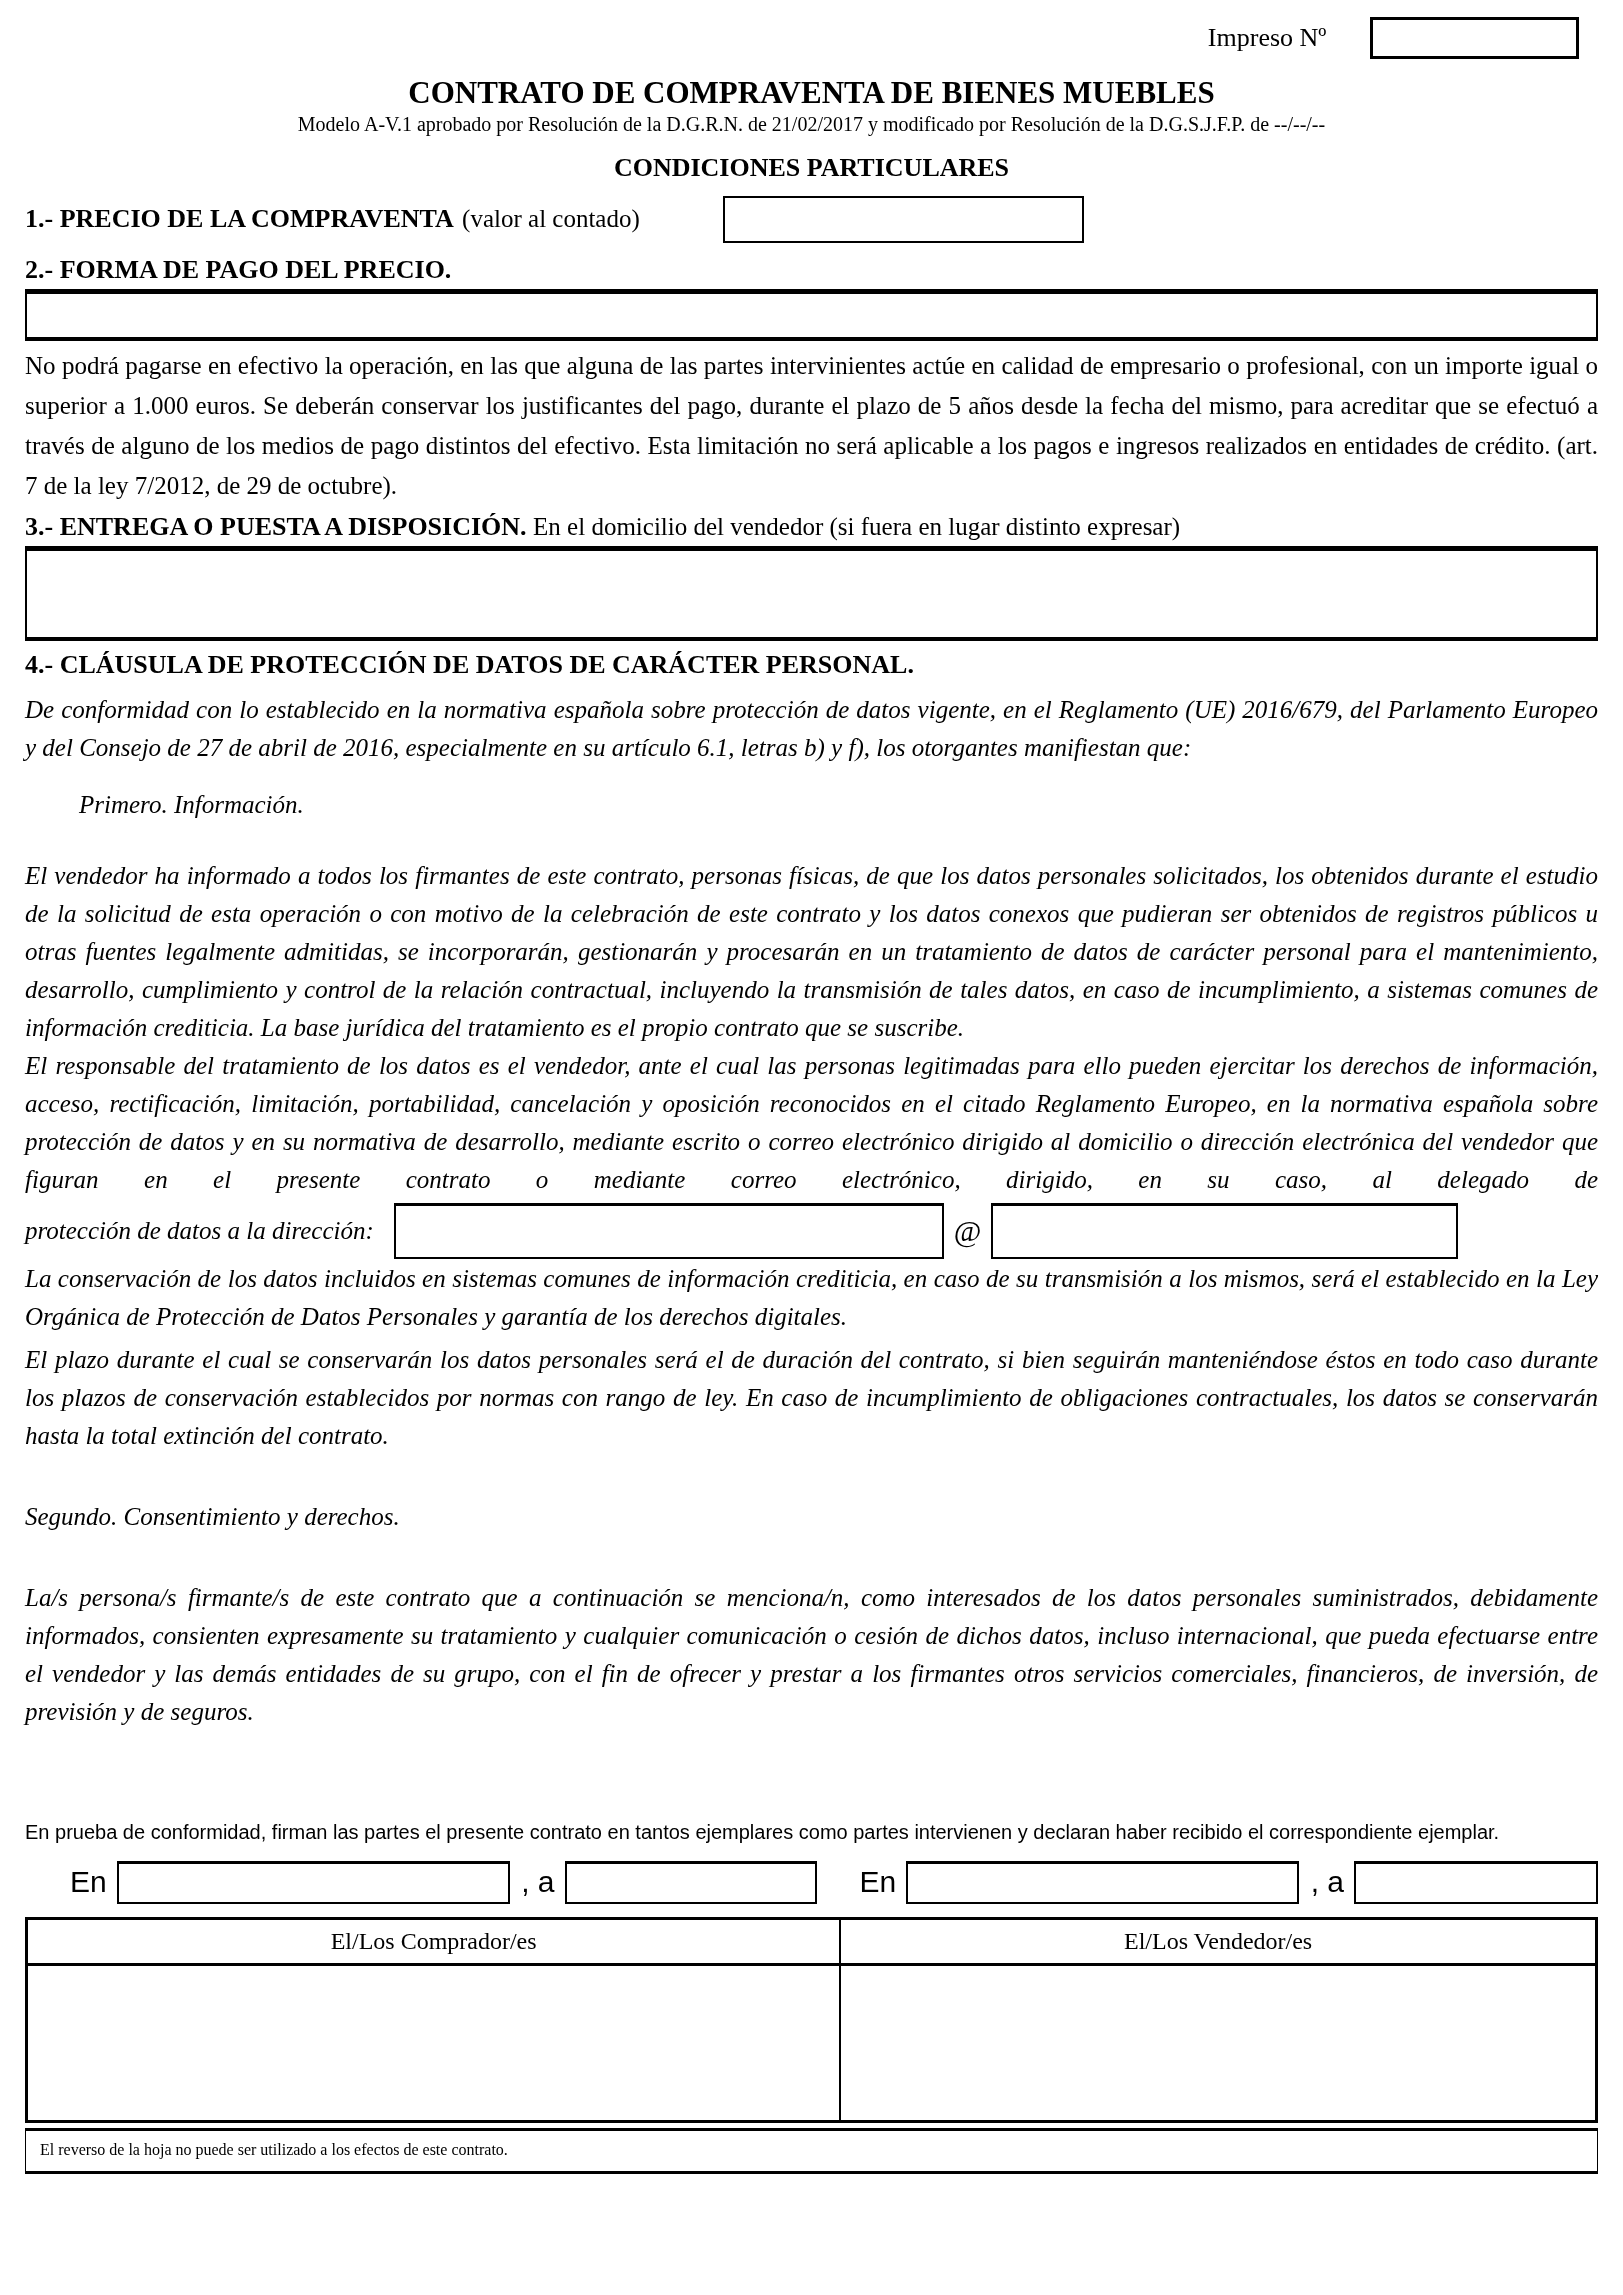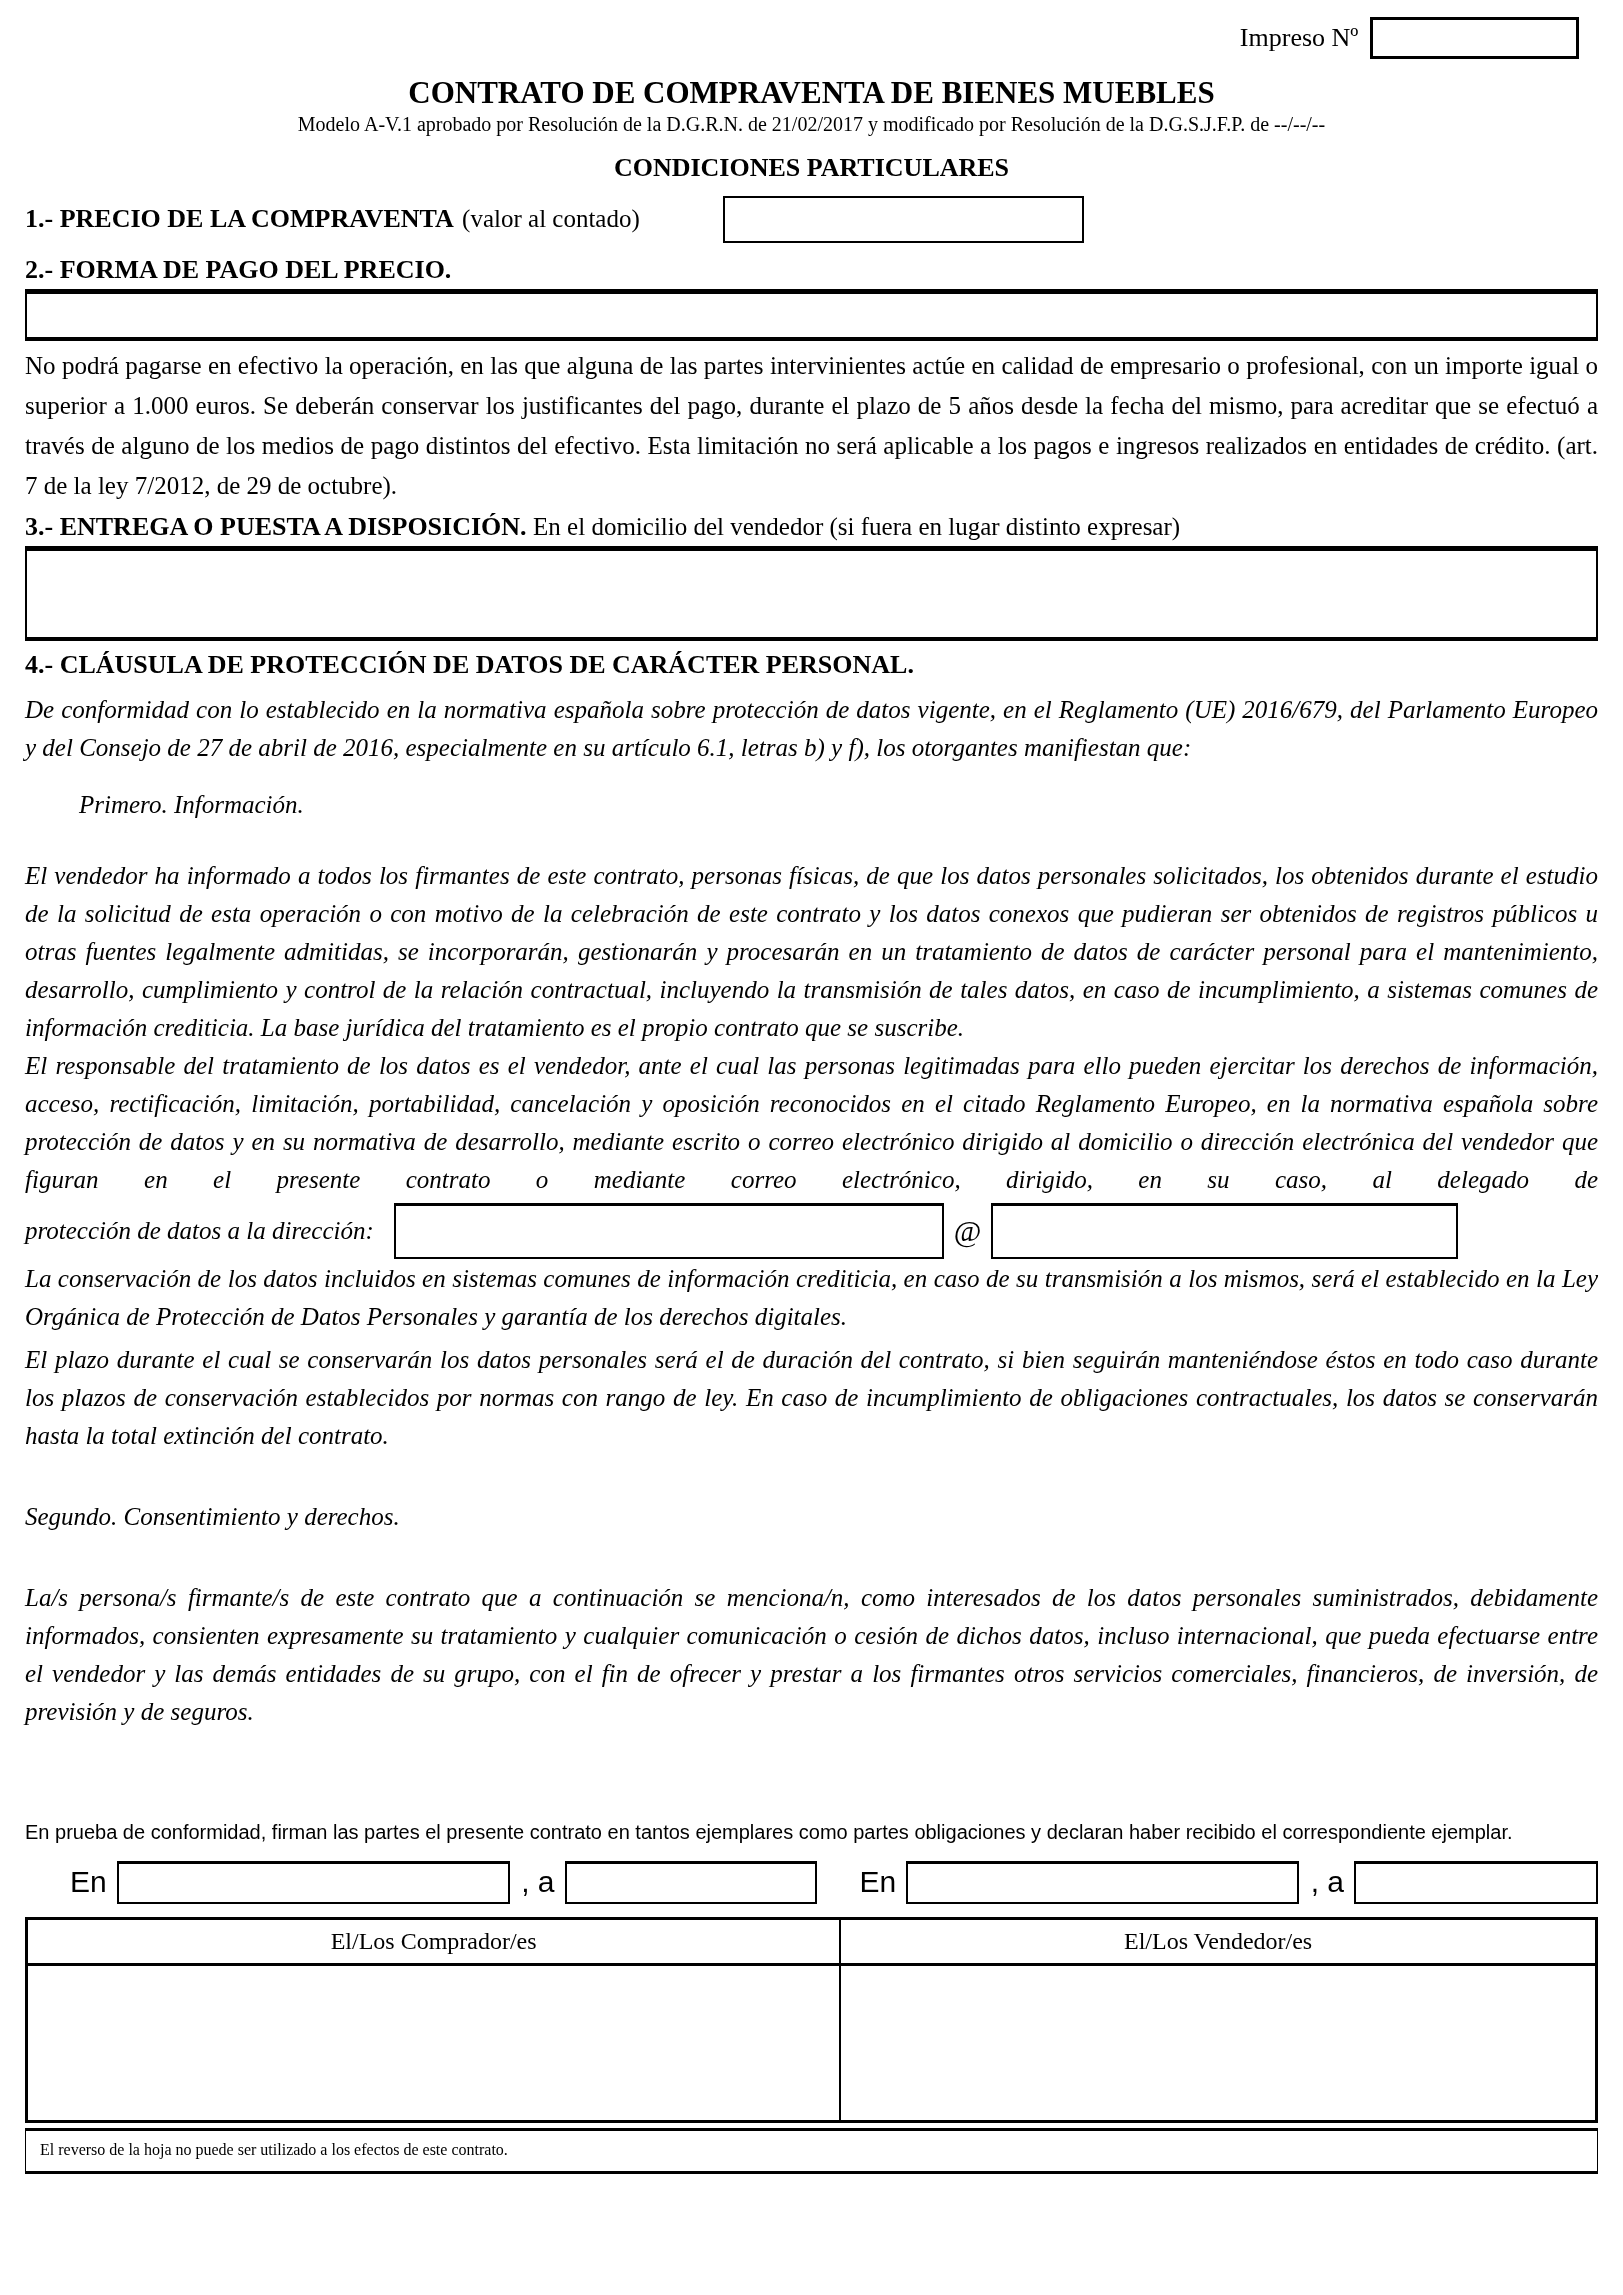--- a/index.html
+++ b/index.html
@@ -18,21 +18,21 @@
   
   .hoja-row{
     text-align:right;
     margin-right:252px;
     font-size:26px;
     height:33px;line-height:33px;
   }
   .hoja-gap{display:inline-block;width:23px;}
   .impreso-row{
     display:flex;justify-content:flex-end;align-items:center;
-    margin-top:6.6px;margin-right:19px;height:40px;
+    margin-top:6.6px;margin-right:19px;height:40px;gap:32px;
   }
   .impreso-label{font-size:26px;margin-right:11.6px;}
   .impreso-box{width:203px;height:36px;border:3.3px solid #000;background:#fff;}
   
   .title{ text-align:center;font-weight:bold;font-size:31px;margin-top:16.5px;line-height:36px;}
   .subtitle{text-align:center;font-size:20px;margin-top:1.7px;line-height:25px;}
   .cond-title{text-align:center;font-weight:bold;font-size:26px;margin-top:13.2px;line-height:33px;}
   
   .s1-row{display:flex;align-items:center;margin-top:11.6px;height:48px;}
   .s1-note{margin-left:8.3px;}
@@ -130,21 +130,21 @@
     <div class="f-box email-box2"></div>
   </div>
 
   <div class="ipara">La conservación de los datos incluidos en sistemas comunes de información crediticia, en caso de su transmisión a los mismos, será el establecido en la Ley Orgánica de Protección de Datos Personales y garantía de los derechos digitales.</div>
   <div class="ipara" style="margin-top:5px;">El plazo durante el cual se conservarán los datos personales será el de duración del contrato, si bien seguirán manteniéndose éstos en todo caso durante los plazos de conservación establecidos por normas con rango de ley. En caso de incumplimiento de obligaciones contractuales, los datos se conservarán hasta la total extinción del contrato.</div>
 
   <div class="clause-title" style="margin-top:43px;">Segundo. Consentimiento y derechos.</div>
 
   <div class="ipara" style="margin-top:43px;">La/s persona/s firmante/s de este contrato que a continuación se menciona/n, como interesados de los datos personales suministrados, debidamente informados, consienten expresamente su tratamiento y cualquier comunicación o cesión de dichos datos, incluso internacional, que pueda efectuarse entre el vendedor y las demás entidades de su grupo, con el fin de ofrecer y prestar a los firmantes otros servicios comerciales, financieros, de inversión, de previsión y de seguros.</div>
 
-  <div class="conformity sans">En prueba de conformidad, firman las partes el presente contrato en tantos ejemplares como partes obligaciones y declaran haber recibido el correspondiente ejemplar.</div>
+  <div class="conformity sans">En prueba de conformidad, firman las partes el presente contrato en tantos ejemplares como partes intervienen y declaran haber recibido el correspondiente ejemplar.</div>
 
   <div class="date-row">
     <span class="pd-label sans">En</span>
     <div class="f-box date-box w470"></div>
     <span class="pd-label sans pre-a">, a</span>
     <div class="f-box date-box w300"></div>
     <span class="grp-gap"></span>
     <span class="pd-label sans">En</span>
     <div class="f-box date-box w470"></div>
     <span class="pd-label sans pre-a">, a</span>

